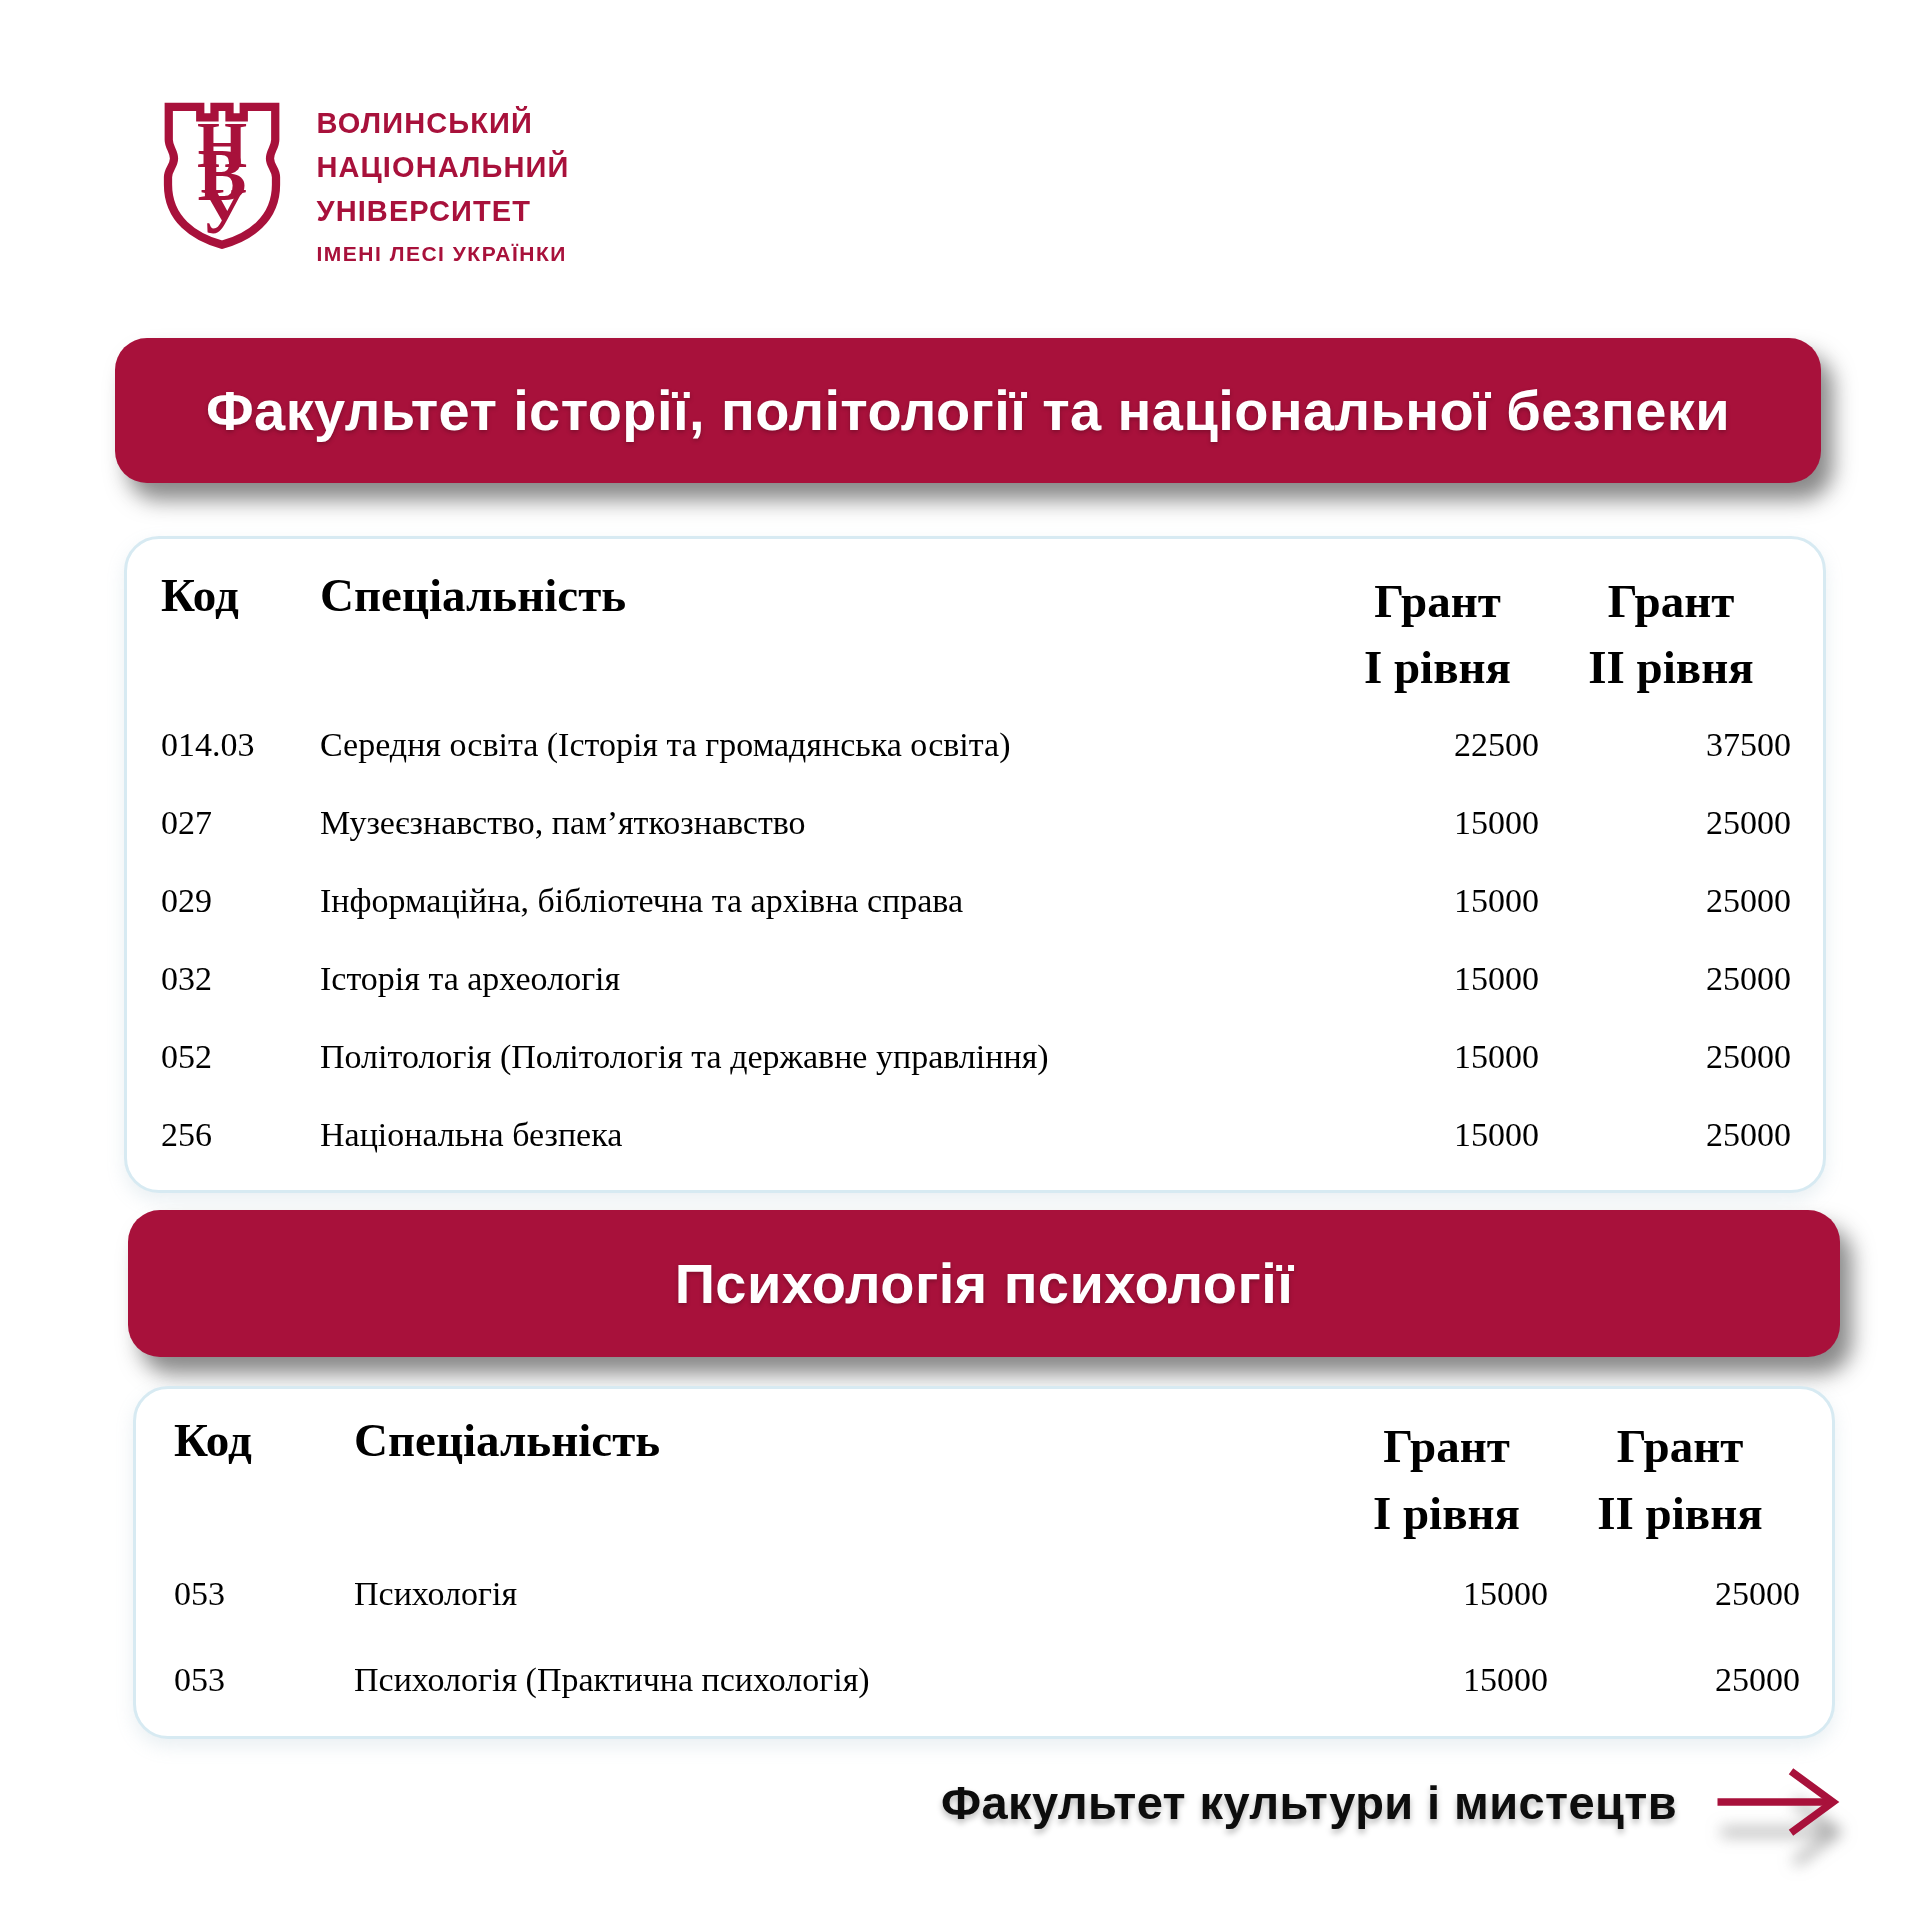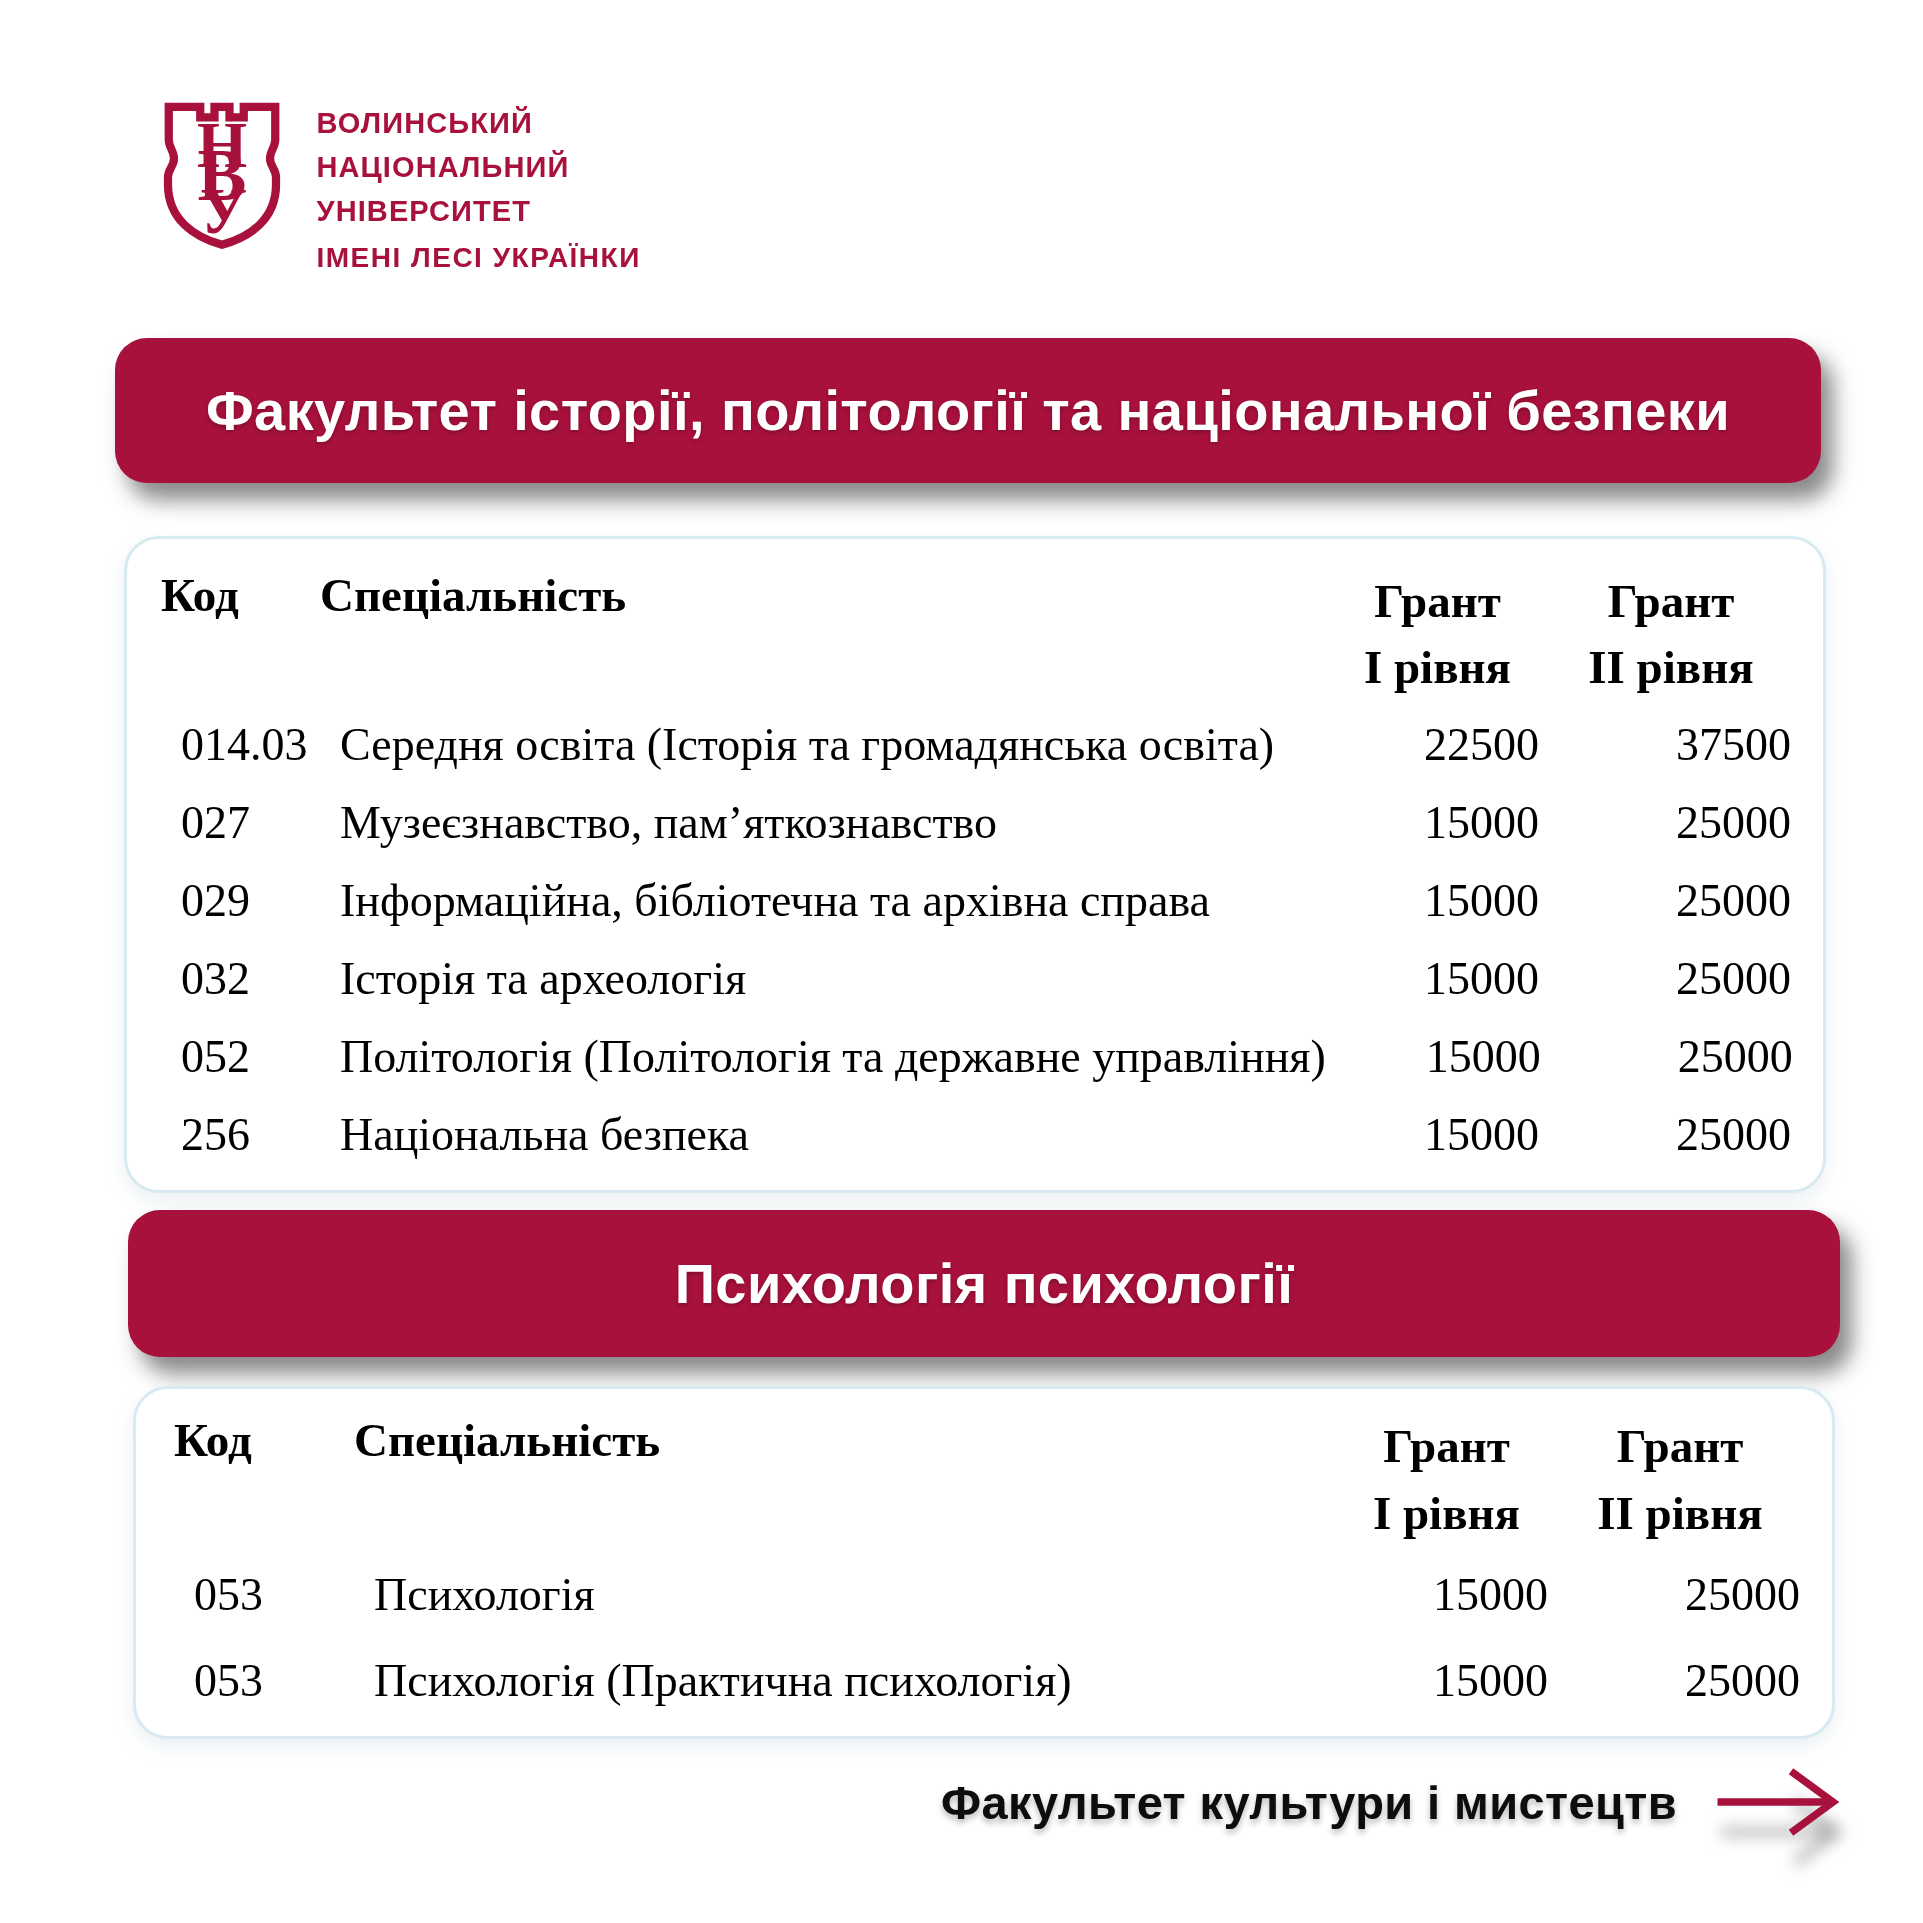--- a/index.html
+++ b/index.html
@@ -9,21 +9,21 @@
     overflow:hidden;
   }
   .abs{position:absolute;}
 
   
   .logo-wrap{left:150px;top:96px;display:flex;gap:22.5px;align-items:flex-start;}
   .logo-shield{flex:0 0 auto;}
   .logo-shield text{font-family:"Liberation Serif","DejaVu Serif",serif;font-weight:bold;}
   .logo-text{padding-top:4.5px;color:#A8113B;}
   .logo-line{font-size:29px;font-weight:700;line-height:44px;letter-spacing:1.1px;}
-  .logo-sub{font-size:28px;font-weight:700;letter-spacing:1.5px;margin-top:9px;}
+  .logo-sub{font-size:21px;font-weight:700;letter-spacing:1.5px;margin-top:9px;}
 
   
   .banner{
     background:#A8113B;color:#ffffff;border-radius:32px;
     display:flex;align-items:center;justify-content:center;
     font-size:56px;font-weight:700;letter-spacing:0.4px;
     box-shadow:12px 16.5px 21px rgba(40,40,40,.55);
     text-shadow:0 2.3px 4.5px rgba(0,0,0,.25);
     text-align:center;
   }
@@ -36,21 +36,21 @@
     box-sizing:border-box;
     box-shadow:0 7.5px 18px rgba(140,170,190,.18);
     font-family:"Liberation Serif","DejaVu Serif",serif;color:#000;
   }
   .card-1{left:124px;top:536px;width:1702px;height:657px;padding:28.6px 32px 18px 34px;}
   .card-2{left:133px;top:1386px;width:1702px;height:353px;padding:24px 32px 18px 38px;}
   .tgrid{display:grid;grid-template-columns:147px 1fr 203px 240px;gap:12px;}
   .thead{font-weight:700;font-size:47px;align-items:start;}
   .th-grant{text-align:center;white-space:pre-line;line-height:1.42;}
   .thead{min-height:138px;}
-  .trow{font-size:46px;align-items:center;height:78px;margin-left:20px;}
+  .trow{font-size:34px;align-items:center;height:78px;}
   .card-1 .trow:first-of-type{margin-top:16.5px;}
   .card-2 .trow{height:86px;}
   .card-2 .trow:first-of-type{margin-top:16.5px;}
   .card-2 .cell-spec,.card-2 .th-spec{padding-left:21px;}
   .cell-num{text-align:right;}
   .cell-code,.cell-spec{white-space:nowrap;}
 
   
   .footer-link{
     left:751px;top:1757px;width:1112px;height:90px;

